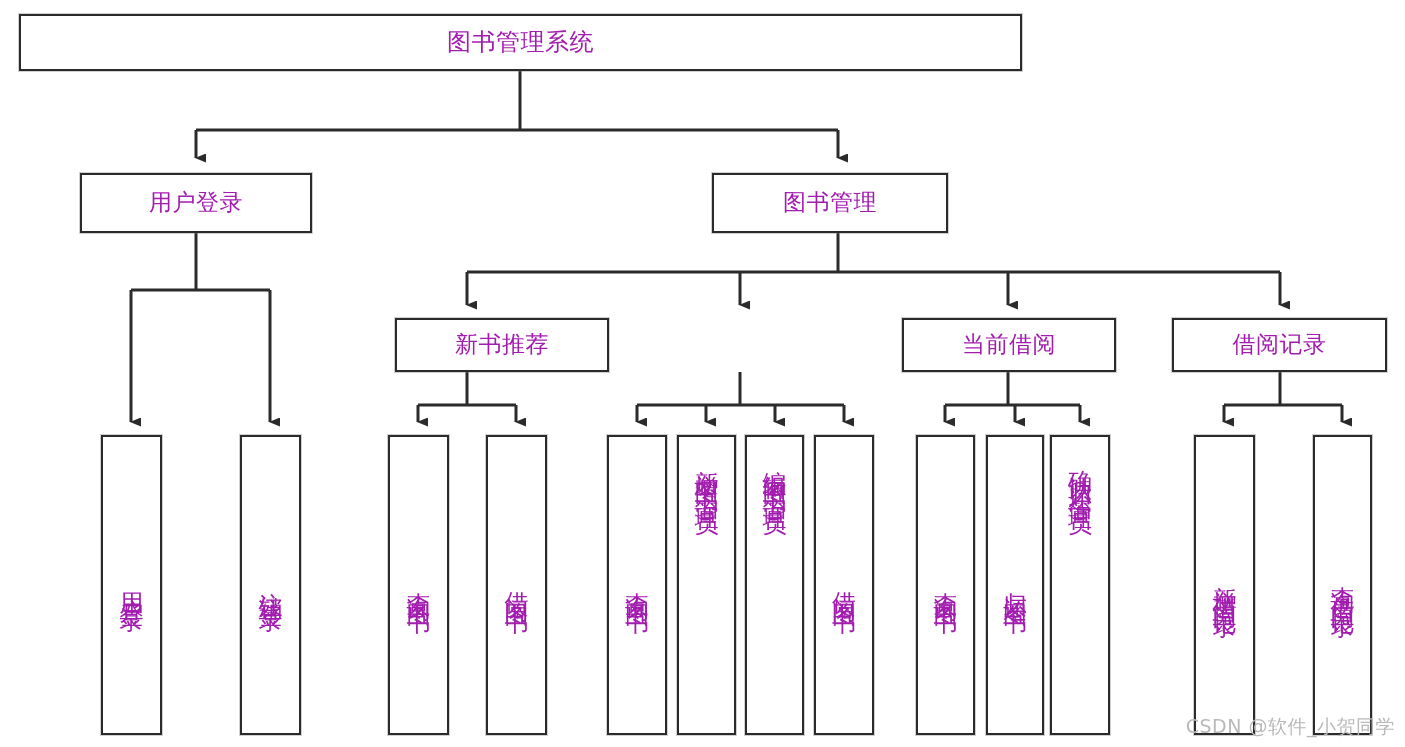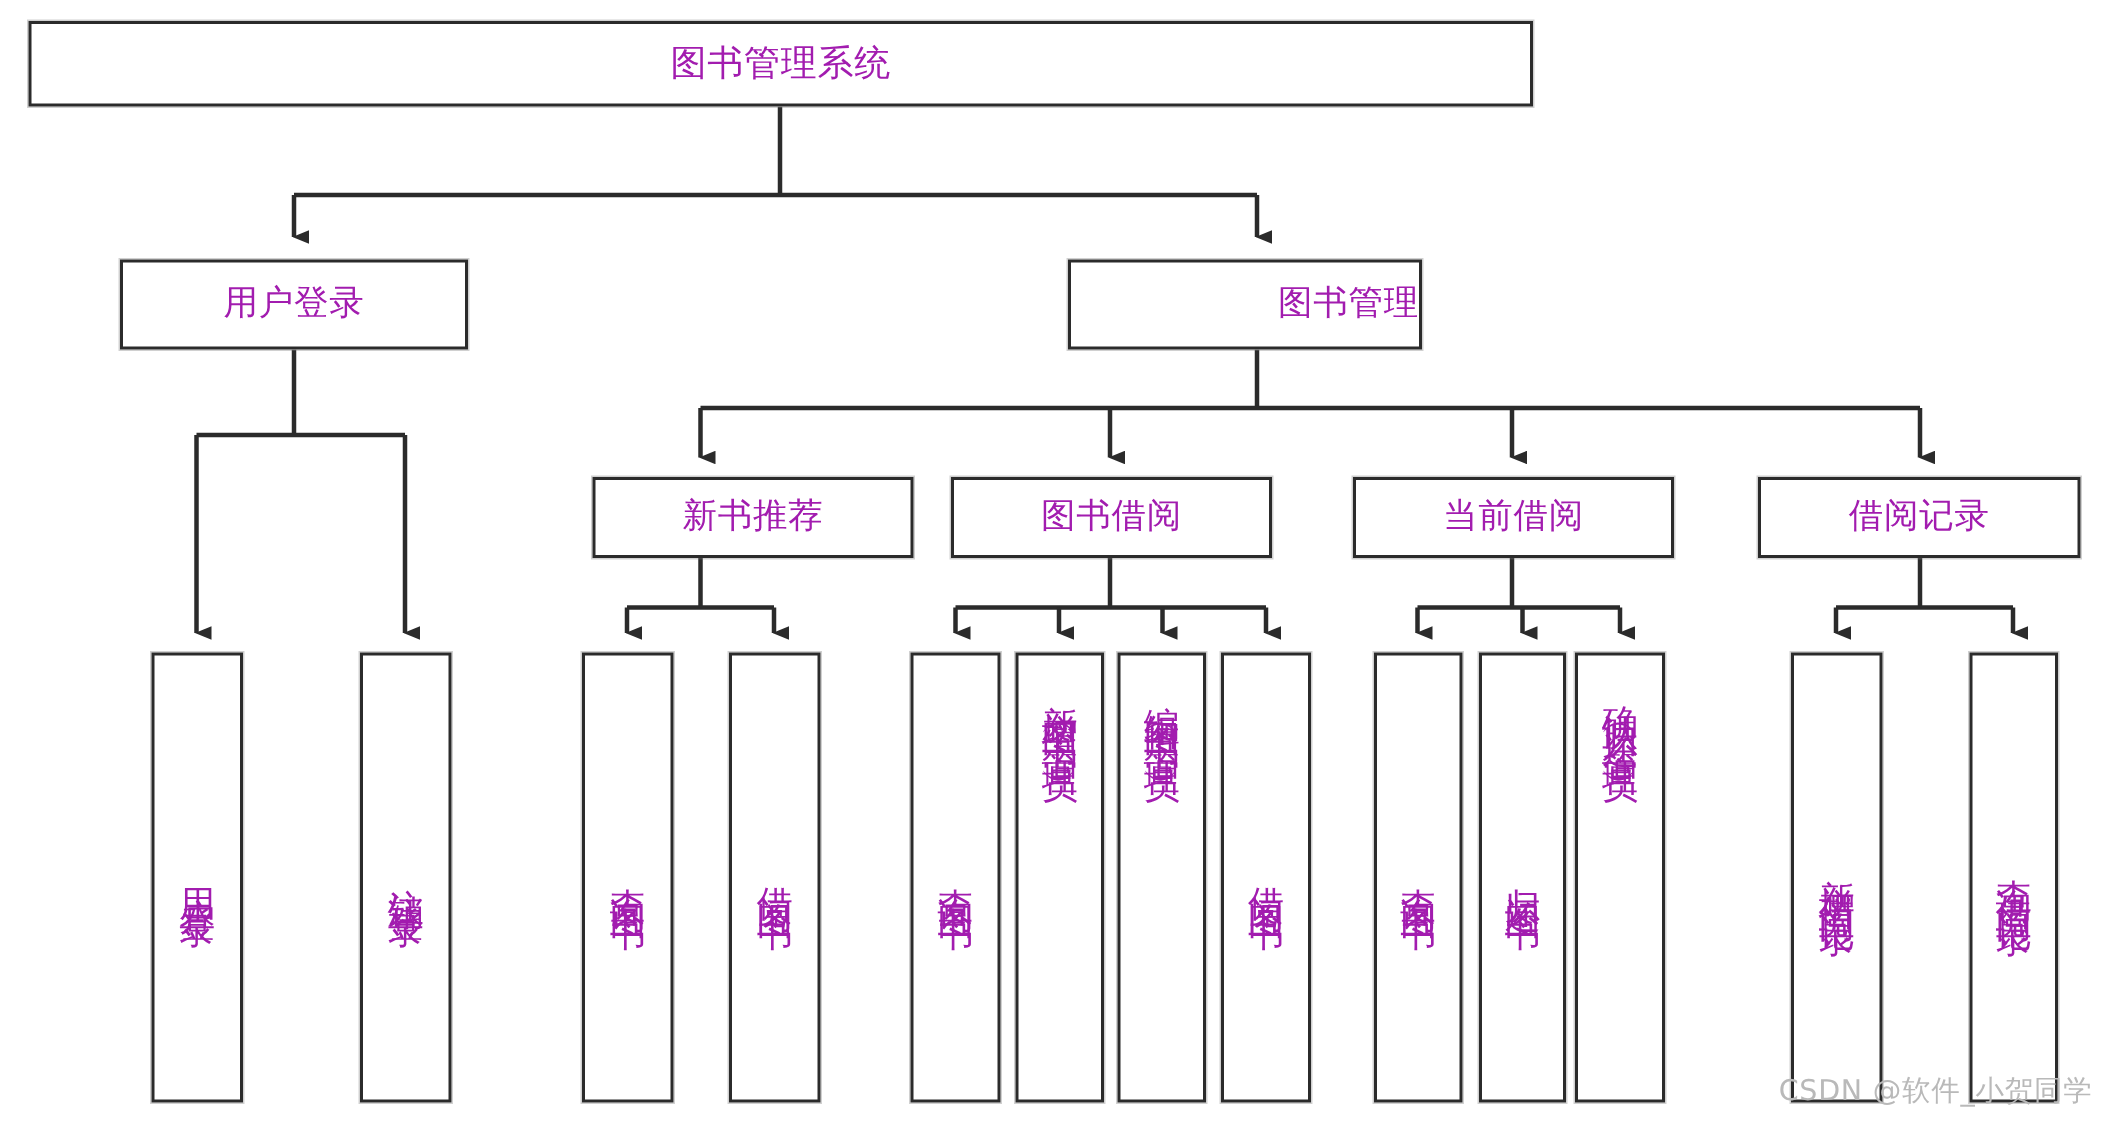--- a/index.html
+++ b/index.html
@@ -134,31 +134,28 @@
   </svg>
 
   <div class="node horiz" id="node-root" style="left:19px; top:14px; width:1003px; height:57px;">
     <span class="node-label">图书管理系统</span>
   </div>
 
   <div class="node horiz" style="left:80px; top:173px; width:232px; height:60px;">
     <span class="node-label">用户登录</span>
   </div>
 
-  <div class="node horiz" style="left:712px; top:173px; width:236px; height:60px;justify-content:flex-end;">
+  <div class="node horiz" style="left:712px; top:173px; width:236px; height:60px;">
     <span class="node-label">图书管理</span>
   </div>
 
   <div class="node horiz" style="left:363px; top:318px; width:214px; height:54px;margin-left:32px;">
     <span class="node-label">新书推荐</span>
   </div>
 
-  <div class="node horiz" style="left:634px; top:318px; width:214px; height:54px;">
-    <span class="node-label">图书借阅</span>
-  </div>
 
   <div class="node horiz" style="left:902px; top:318px; width:214px; height:54px;">
     <span class="node-label">当前借阅</span>
   </div>
 
   <div class="node horiz" style="left:1172px; top:318px; width:215px; height:54px;">
     <span class="node-label">借阅记录</span>
   </div>
 
   <div class="node vert centered" style="left:101px; top:435px; width:61px; height:300px;">

